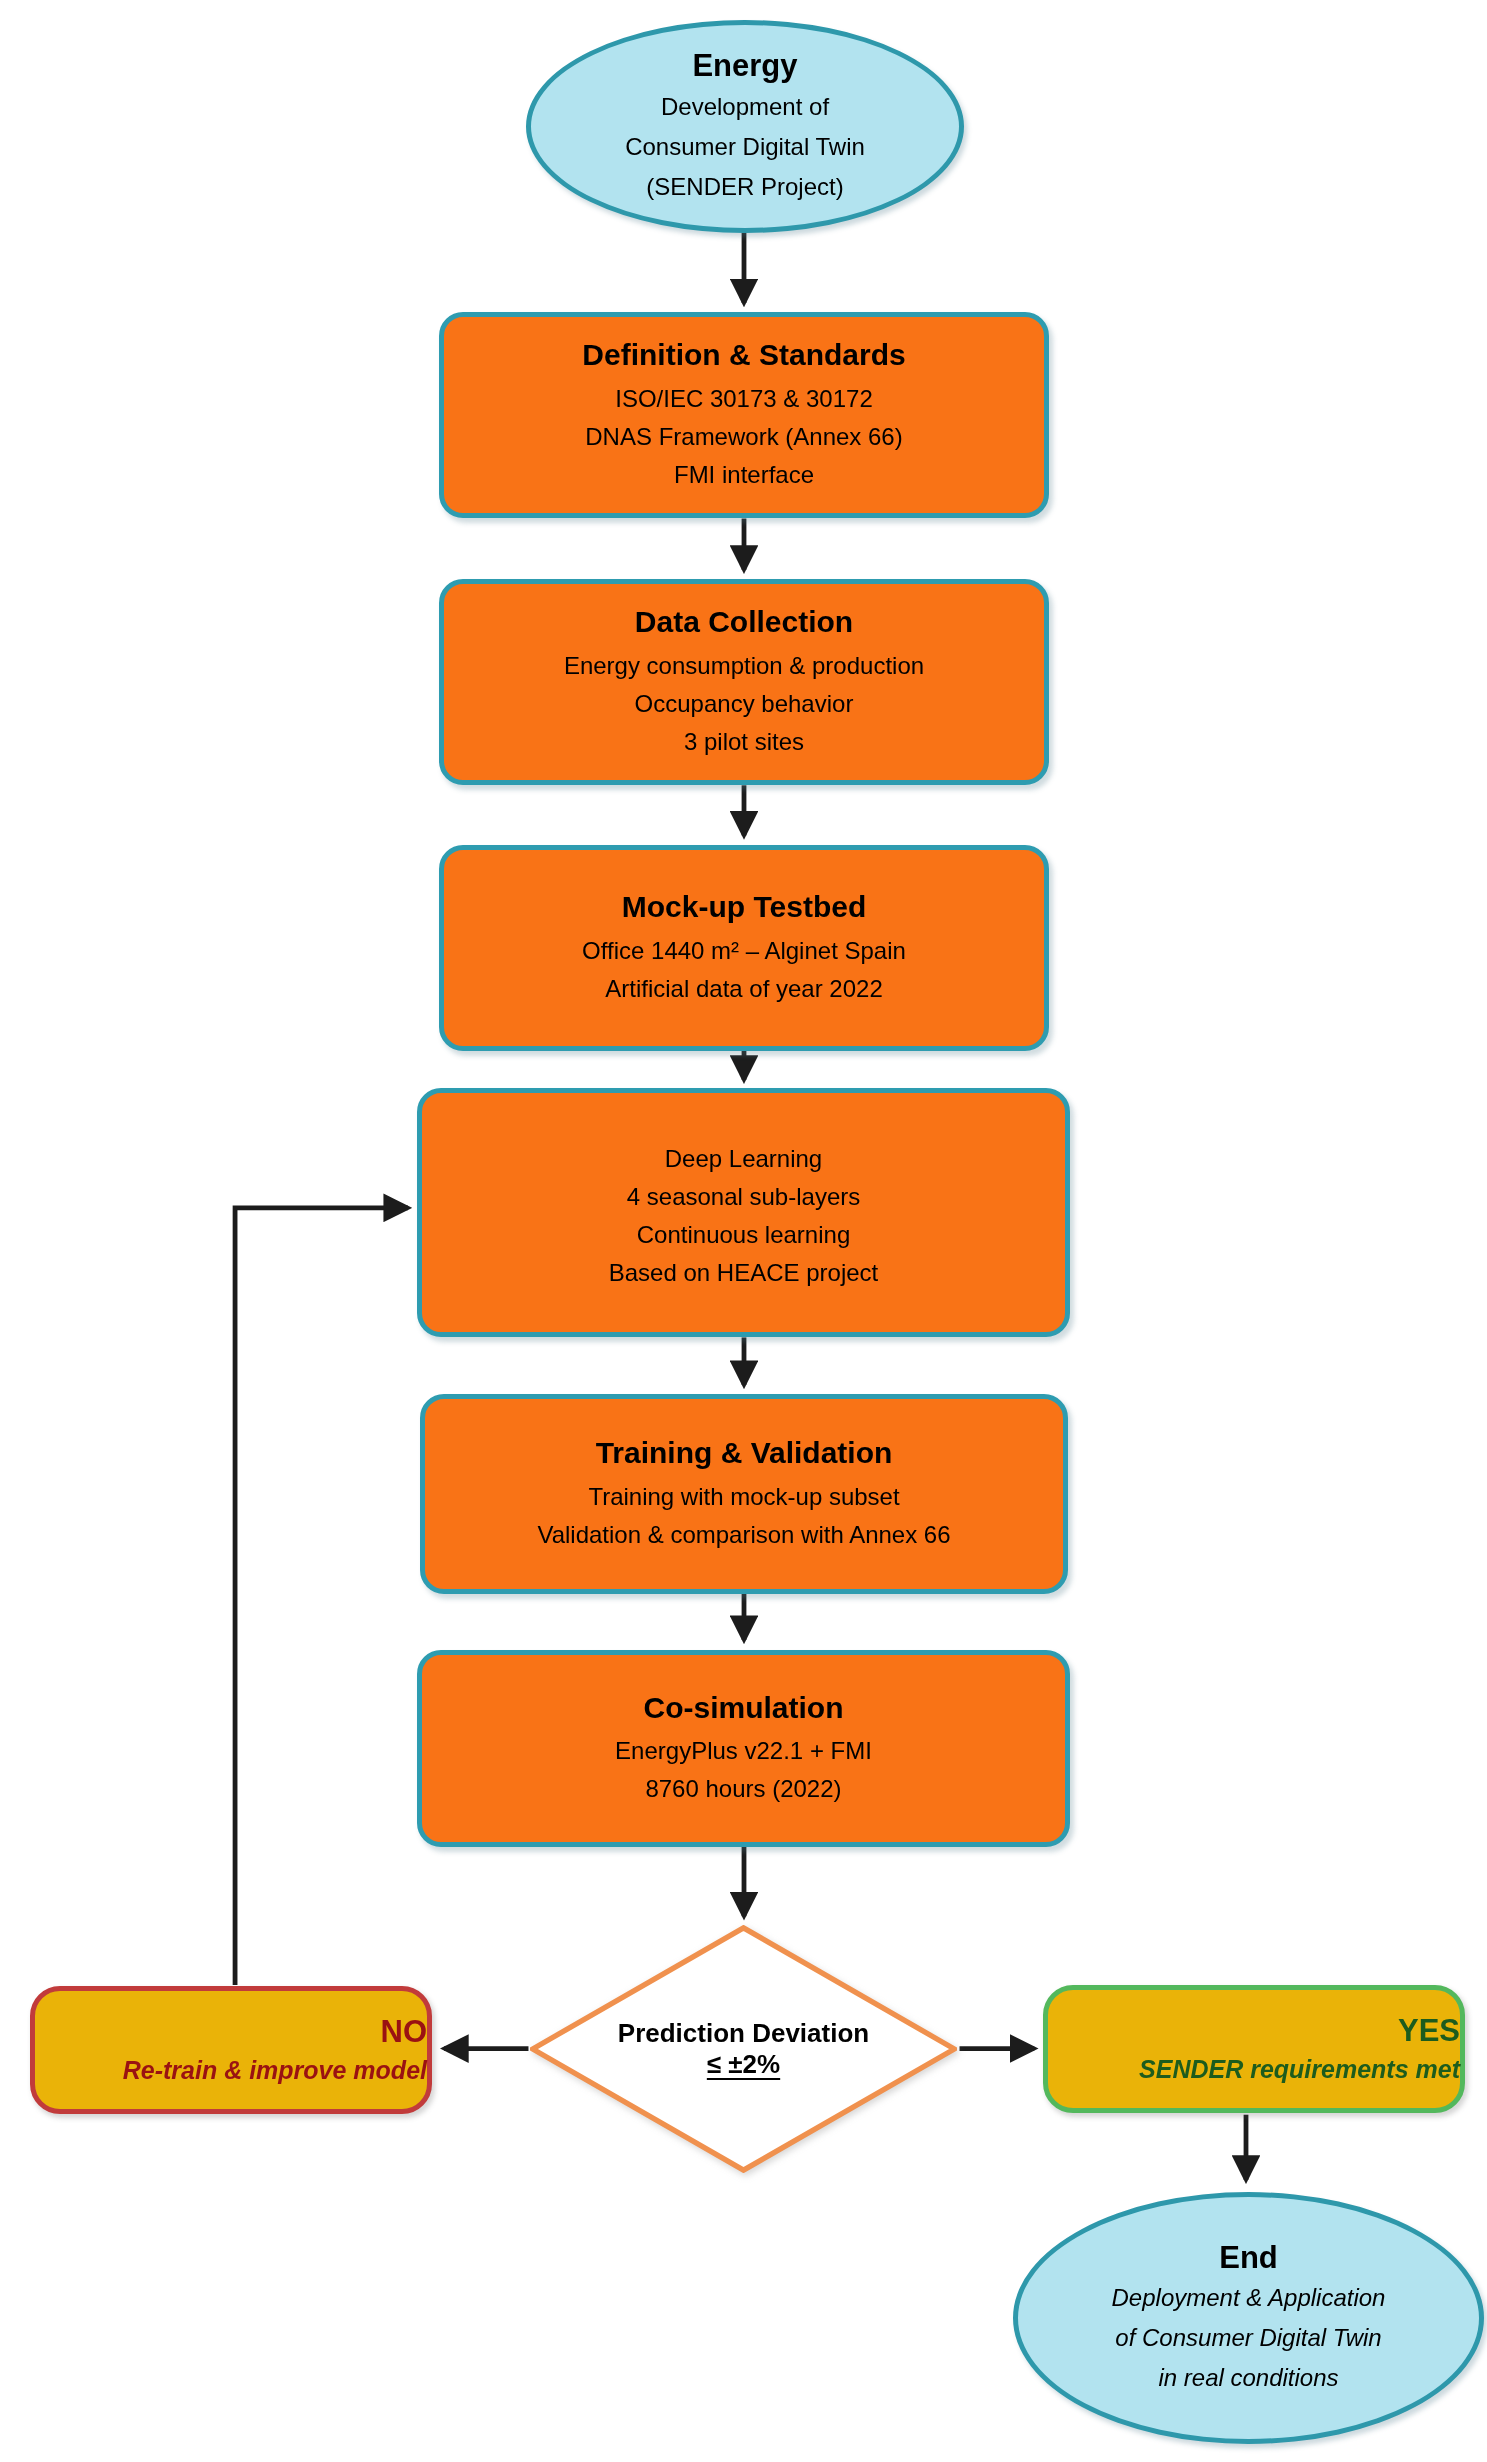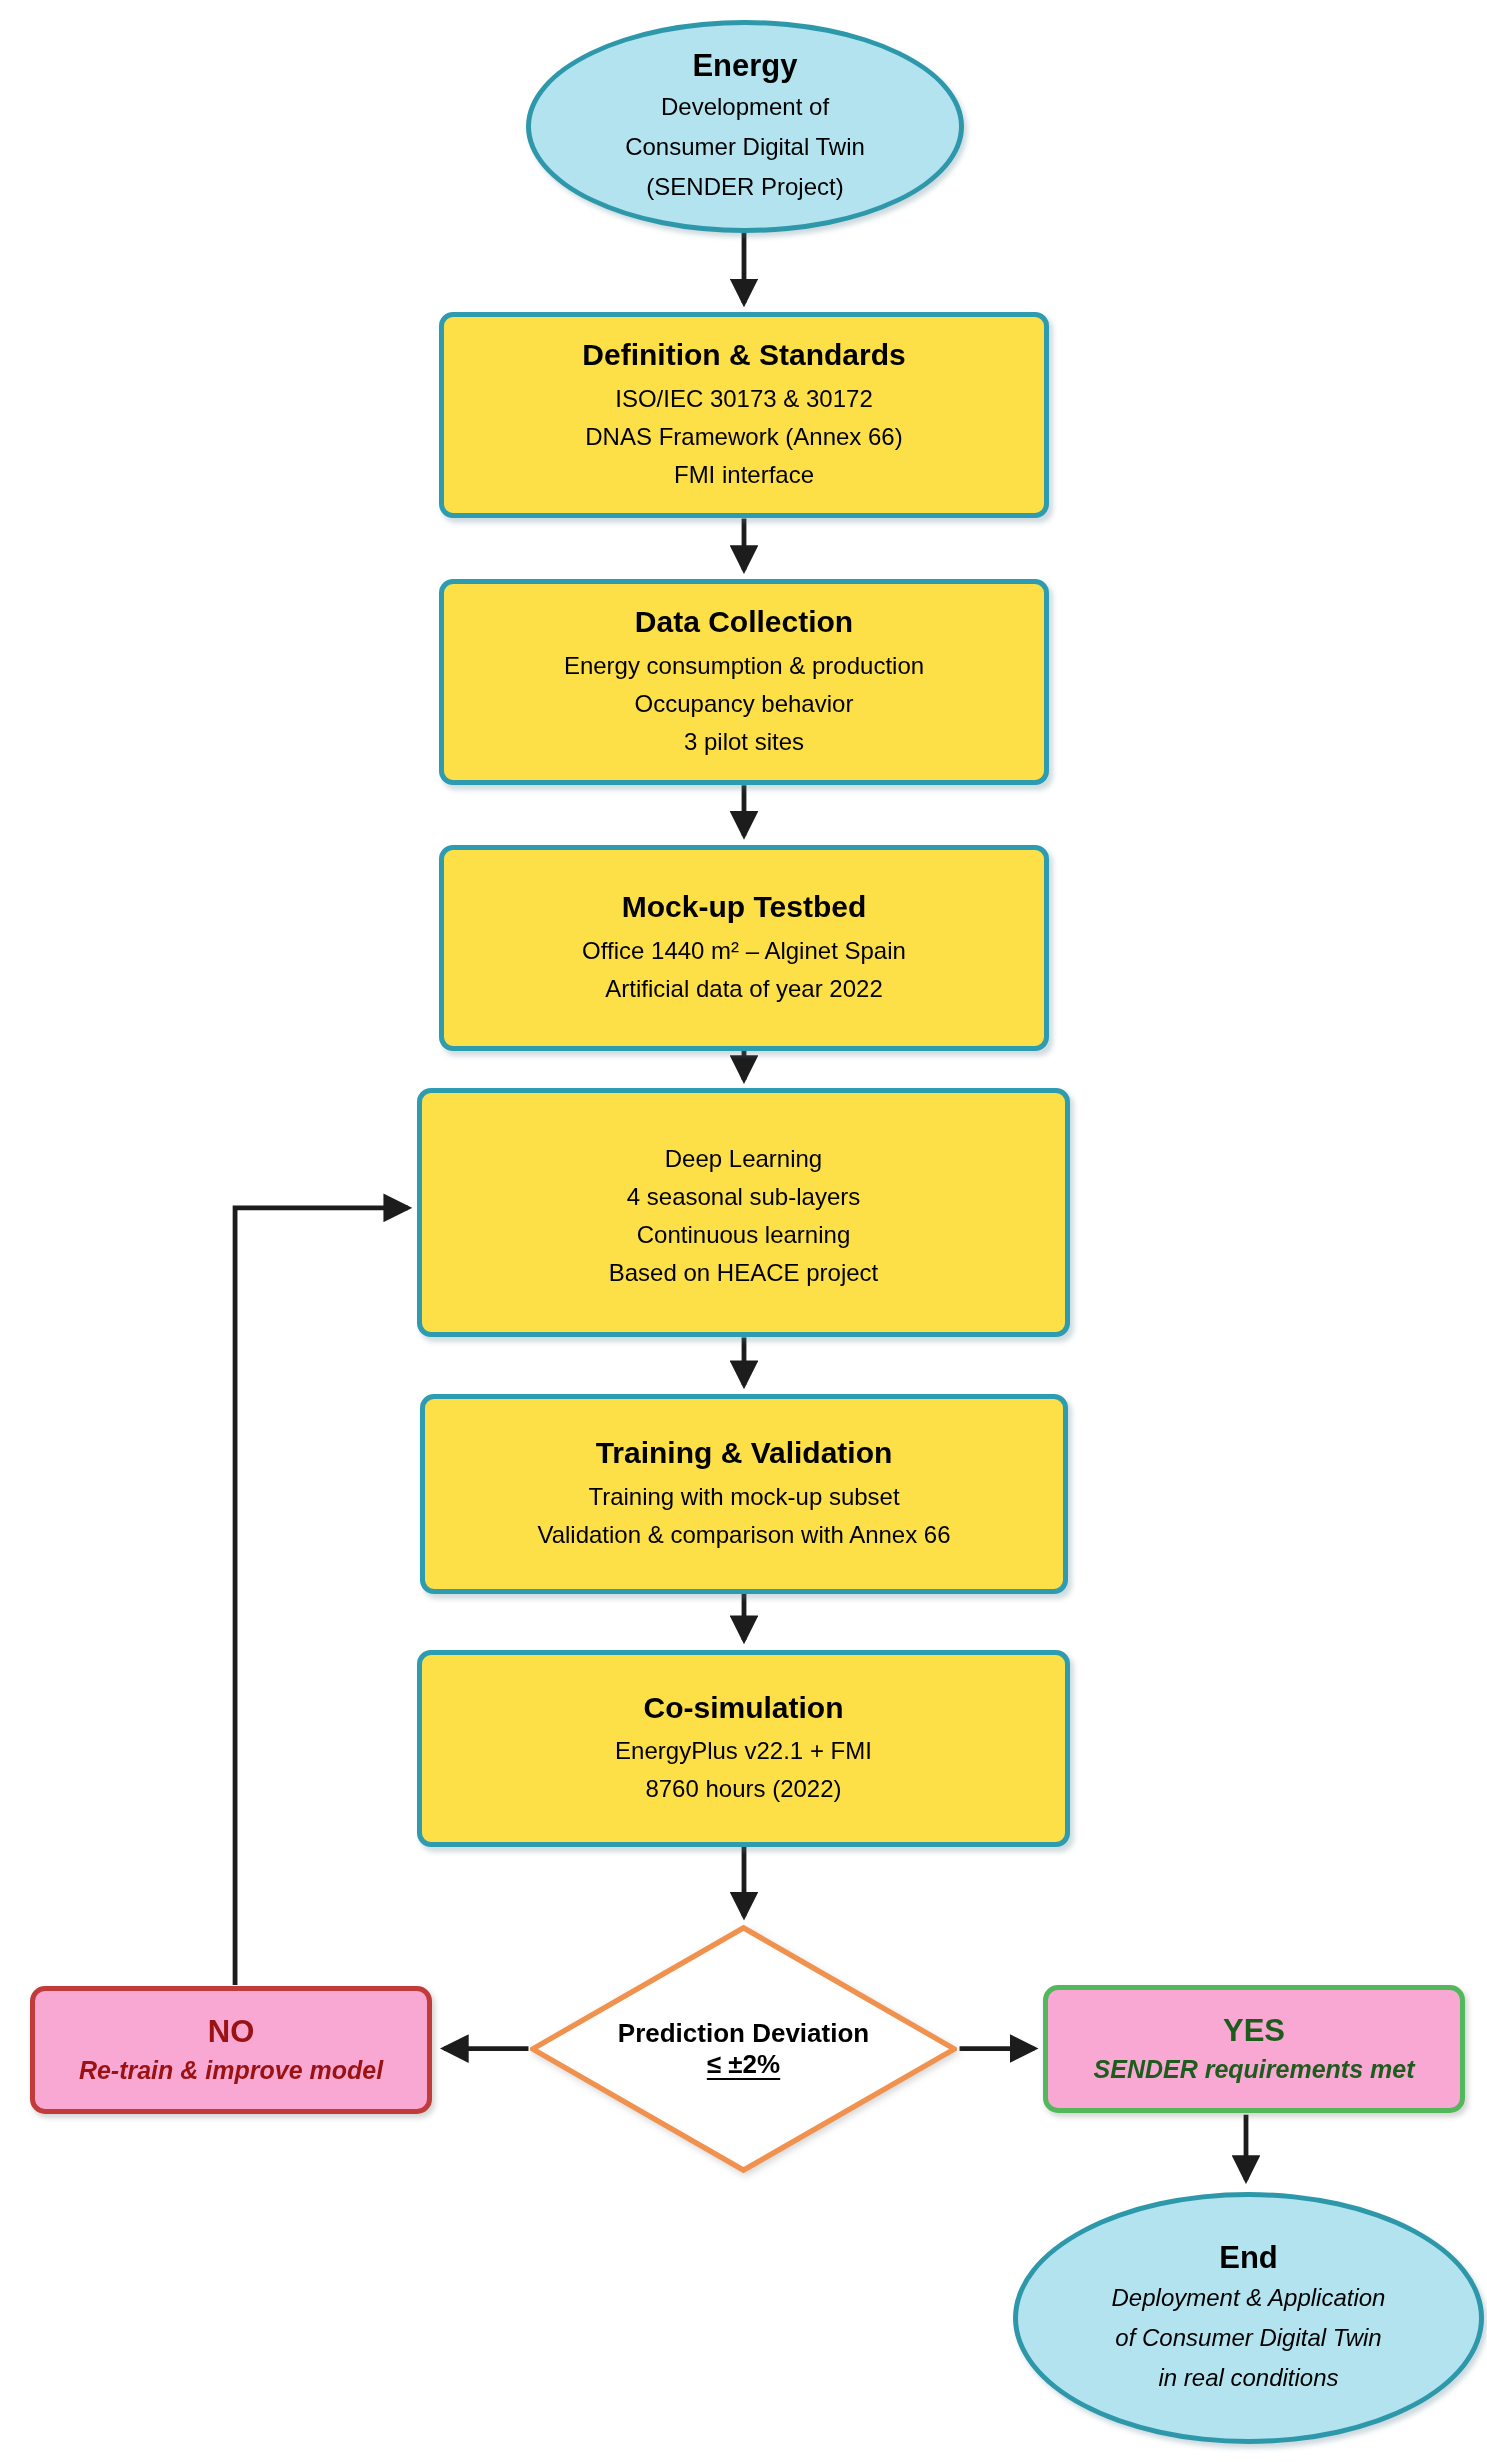--- a/index.html
+++ b/index.html
@@ -33,29 +33,30 @@
     z-index: 2;
     color: #000000;
   }
   .oval {
     background: #b2e3ef;
     border: 5.9px solid #2e98ab;
     border-radius: 50%;
     box-shadow: 3.2px 4.3px 5.3px rgba(90, 130, 145, 0.30);
   }
   .process {
-    background: #fde047;
+    background: #f97316;
     border: 5.3px solid #2e9cb0;
-    border-radius: 14px;
+    border-radius: 24px;
     box-shadow: 3.2px 4.3px 5.3px rgba(90, 130, 145, 0.28);
   }
   .rounded-label {
-    background: #f9a8d4;
-    border-radius: 15px;
+    background: #eab308;
+    border-radius: 30px;
     box-shadow: 2.7px 3.7px 4.8px rgba(90, 90, 90, 0.25);
+    align-items: flex-end;
   }
   .rounded-label.no {
     border: 5.3px solid #c13b3b;
     color: #9a1212;
   }
   .rounded-label.yes {
     border: 5.3px solid #53b85c;
     color: #1d5c1d;
   }
   .node .title {

